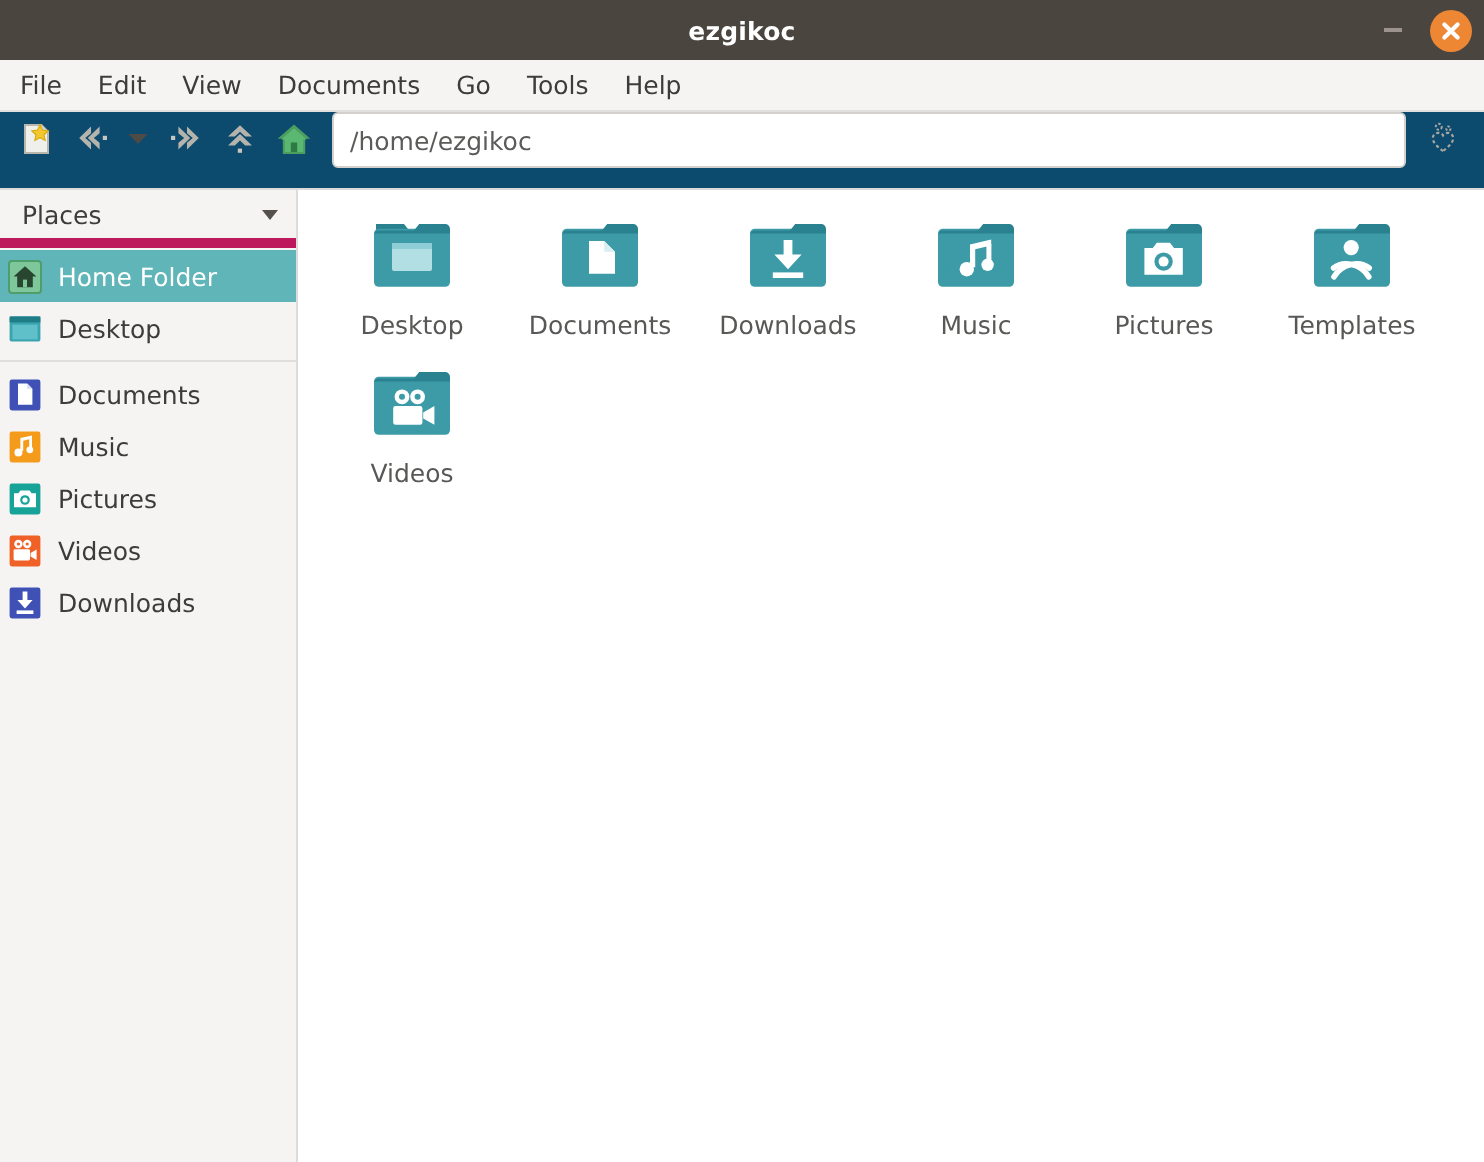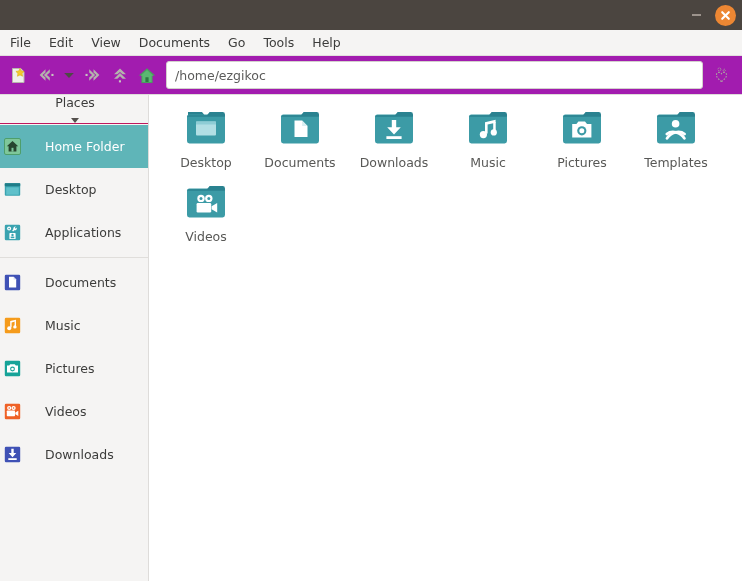--- a/index.html
+++ b/index.html
@@ -69,23 +69,23 @@
     font-size: 12.5px;
     color: #3c3c3b;
     padding: 3px 9px;
     cursor: default;
     white-space: nowrap;
   }
 
   
   .toolbar {
     height: 39px;
-    background: #a21caf;
-    display: flex;
-    align-items: center;
+    background: #0c4a6e;
+    display: flex;
+    align-items: flex-start;
     padding: 0 8px 0 6px;
     gap: 2px;
     border-bottom: 1px solid #dedcda;
   }
   .tb-btn {
     width: 25px; height: 26px;
     display: flex; align-items: center; justify-content: center;
     cursor: pointer;
     border-radius: 3px;
     flex: 0 0 auto;
@@ -123,42 +123,41 @@
     background: #f5f4f3;
     border-right: 1px solid #dedcda;
     display: flex;
     flex-direction: column;
   }
   .places-header {
     height: 29px;
     display: flex;
     align-items: center;
     padding: 0 9px 0 11px;
-    border-bottom: 1px solid #be185d;
-    cursor: pointer;
-    flex-direction: column;
+    border-bottom: 5px solid #be185d;
+    cursor: pointer;
   }
   .places-header .lbl {
     font-size: 12.5px;
     color: #3c3c3b;
     flex: 1;
   }
   .caret {
     width: 0; height: 0;
     border-left: 4.5px solid transparent;
     border-right: 4.5px solid transparent;
     border-top: 5px solid #54504c;
   }
   .place-list { padding-top: 1px; }
   .place {
-    height: 43px;
+    height: 26px;
     display: flex;
     align-items: center;
     padding-left: 4px;
-    gap: 24px;
+    gap: 8px;
     cursor: pointer;
     font-size: 12.5px;
     color: #3c3c3b;
   }
   .place.selected {
     background: #5fb5b8;
     color: #ffffff;
   }
   .place-icon {
     width: 17px; height: 17px;
@@ -207,20 +206,21 @@
     overflow: hidden;
     text-overflow: ellipsis;
     border-radius: 2px;
     padding: 0 2px;
   }
 </style>
 </head>
 <body>
 
 <div class="titlebar">
+  <div class="titlebar-title">ezgikoc</div>
   <div class="win-buttons">
     <div class="btn-min">
       <span></span>
     </div>
     <div class="btn-close">
       <svg width="11" height="11" viewBox="0 0 11 11">
         <path d="M2.2 2.2 L8.8 8.8 M8.8 2.2 L2.2 8.8" stroke="#ffffff" stroke-width="2.1" stroke-linecap="round"></path>
       </svg>
     </div>
   </div>
@@ -322,34 +322,20 @@
           <svg width="17" height="17" viewBox="0 0 17 17">
             <rect x="0.8" y="2.2" width="15.4" height="12.6" rx="1" fill="#3aa3b0"></rect>
             <rect x="0.8" y="2.2" width="15.4" height="3.0" fill="#1f7d88"></rect>
             <rect x="2.2" y="6.3" width="12.6" height="7.4" fill="#5fc0ca"></rect>
           </svg>
         </span>
         <span>Desktop</span>
       </div>
 
 
-      <div class="place">
-        <span class="place-icon">
-          <svg width="17" height="17" viewBox="0 0 17 17">
-            <rect x="0.8" y="0.8" width="15.4" height="15.4" rx="1.2" fill="#3aa3b0"></rect>
-            <circle cx="5.1" cy="4.6" r="2.0" fill="#ffffff"></circle>
-            <circle cx="5.1" cy="4.6" r="0.8" fill="#3aa3b0"></circle>
-            <path d="M11.9 2.6 a2.1 2.1 0 0 0 -2.6 2.6 l-1.2 1.2 l1 1 l1.2 -1.2 a2.1 2.1 0 0 0 2.6 -2.6 l-1.1 1.1 l-1 -1 z" fill="#ffffff"></path>
-            <rect x="5.4" y="9.1" width="6.2" height="6.0" rx=".6" fill="#ffffff"></rect>
-            <circle cx="8.5" cy="11.0" r="1.2" fill="#3aa3b0"></circle>
-            <rect x="6.7" y="12.6" width="3.6" height="1.6" fill="#3aa3b0"></rect>
-          </svg>
-        </span>
-        <span>Applications</span>
-      </div>
 
       <div class="place-sep"></div>
 
       <div class="place">
         <span class="place-icon">
           <svg width="17" height="17" viewBox="0 0 17 17">
             <rect x="0.8" y="0.8" width="15.4" height="15.4" rx="1.2" fill="#3f51b5"></rect>
             <path d="M5.0 2.8 h4.6 l2.6 2.6 v8.0 h-7.2 z" fill="#ffffff"></path>
             <path d="M9.6 2.8 v2.6 h2.6 z" fill="#d7dbf0"></path>
           </svg>

